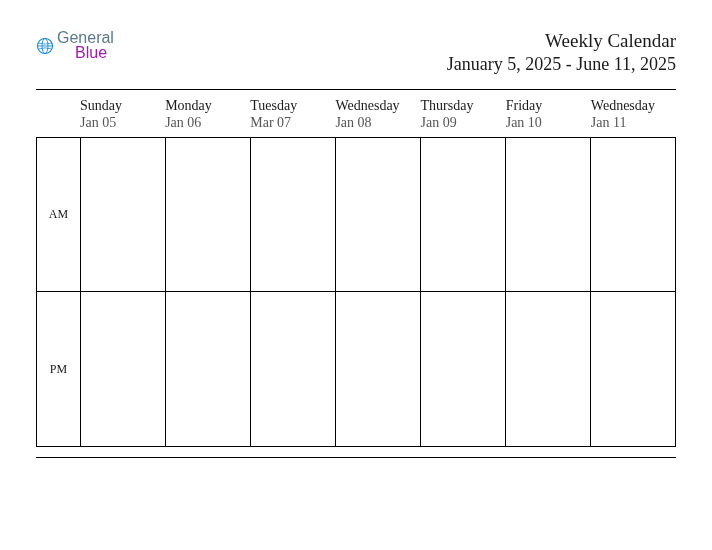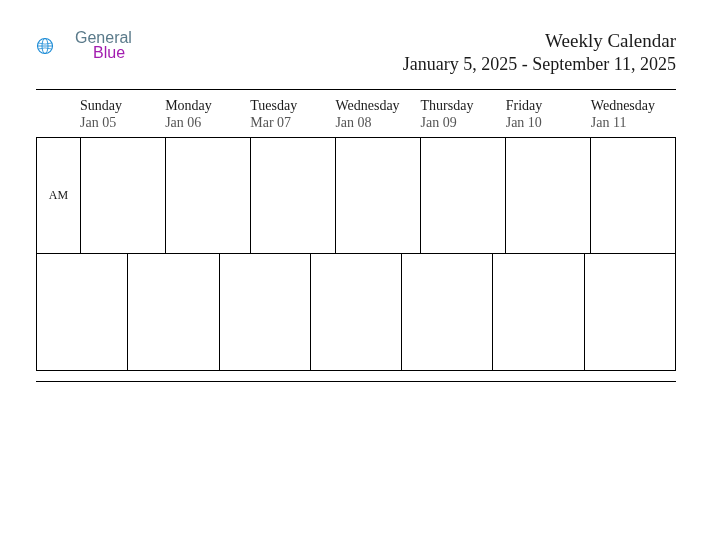--- a/index.html
+++ b/index.html
@@ -13,21 +13,21 @@
     }
     .header {
       display: flex;
       justify-content: space-between;
       align-items: flex-start;
       margin-bottom: 14px;
     }
     .logo {
       display: flex;
       align-items: center;
-      gap: 21px;
+      gap: 3px;
     }
     .logo-text {
       display: flex;
       flex-direction: column;
       line-height: 1;
       font-family: Arial, sans-serif;
       font-size: 16px;
     }
     .logo-general { color: #5a7a8a; font-weight: 400; }
     .logo-blue { color: #a21caf; font-weight: 400; padding-left: 18px; margin-top: -1px; }
@@ -75,21 +75,21 @@
       font-size: 14px;
       color: #555;
       margin-bottom: 6px;
     }
     .grid {
       display: flex;
       flex-direction: column;
     }
     .grid-row {
       display: flex;
-      height: 117px;
+      height: 155px;
     }
     .grid-row + .grid-row {
     }
     .time-label {
       width: 44px;
       flex-shrink: 0;
       display: flex;
       align-items: center;
       justify-content: center;
       font-size: 12px;
@@ -128,21 +128,21 @@
         <path d="M3 16 Q12 13 21 16" fill="none" stroke="#1b8bd6" stroke-width="1"></path>
       </svg>
     </span>
     <span class="logo-text">
       <span class="logo-general">General</span>
       <span class="logo-blue">Blue</span>
     </span>
   </div>
   <div class="title-block">
     <div class="title">Weekly Calendar</div>
-    <div class="date-range">January 5, 2025 - September 11, 2025</div>
+    <div class="date-range">January 5, 2025 - June 11, 2025</div>
   </div>
 </div>
 
 <div class="divider-top"></div>
 
 <div class="calendar">
   <div class="day-headers">
     <div class="time-col"></div>
     <div class="day-col">
       <div class="day-name">Sunday</div>
@@ -179,20 +179,21 @@
       <div class="time-label">AM</div>
       <div class="cell"></div>
       <div class="cell"></div>
       <div class="cell"></div>
       <div class="cell"></div>
       <div class="cell"></div>
       <div class="cell"></div>
       <div class="cell"></div>
     </div>
     <div class="grid-row">
+      <div class="time-label">PM</div>
       <div class="cell"></div>
       <div class="cell"></div>
       <div class="cell"></div>
       <div class="cell"></div>
       <div class="cell"></div>
       <div class="cell"></div>
       <div class="cell"></div>
     </div>
   </div>
 </div>

